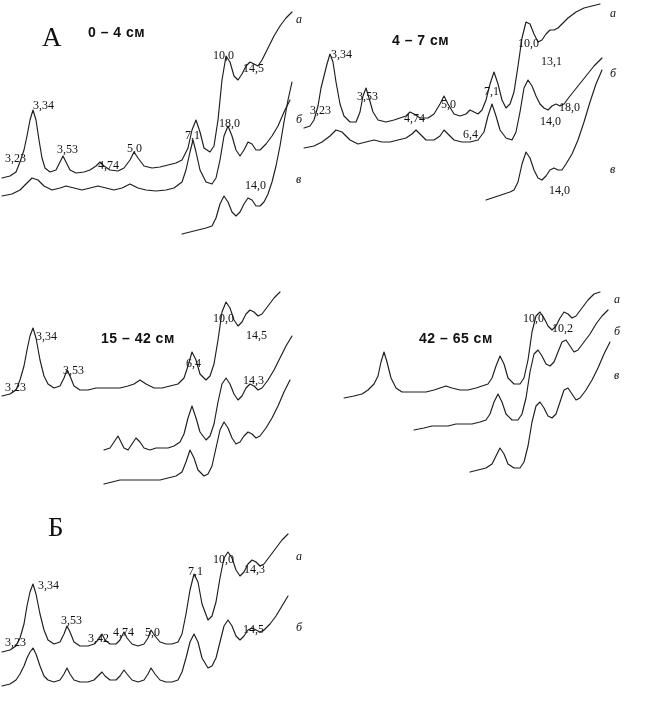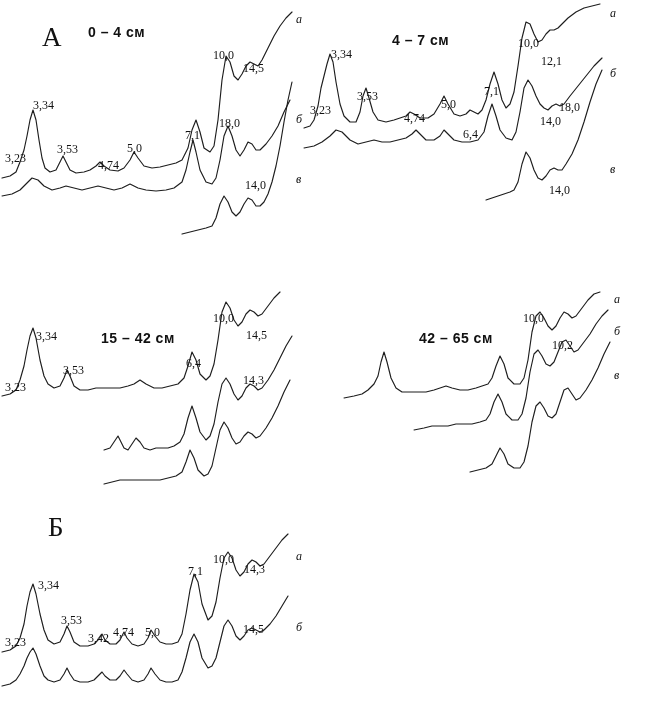--- a/index.html
+++ b/index.html
@@ -123,21 +123,21 @@
     <div class="curve-label" style="left:310px; top:162px;">в</div>
 
     <div class="peak-label" style="left:10px;  top:95px;">3,23</div>
     <div class="peak-label" style="left:31px;  top:39px;">3,34</div>
     <div class="peak-label" style="left:57px;  top:81px;">3,53</div>
     <div class="peak-label" style="left:104px; top:103px;">4,74</div>
     <div class="peak-label" style="left:141px; top:89px;">5,0</div>
     <div class="peak-label" style="left:163px; top:119px;">6,4</div>
     <div class="peak-label" style="left:184px; top:76px;">7,1</div>
     <div class="peak-label" style="left:218px; top:28px;">10,0</div>
-    <div class="peak-label" style="left:241px; top:46px;">12,1</div>
+    <div class="peak-label" style="left:241px; top:46px;">13,1</div>
     <div class="peak-label" style="left:259px; top:92px;">18,0</div>
     <div class="peak-label" style="left:240px; top:106px;">14,0</div>
     <div class="peak-label" style="left:249px; top:175px;">14,0</div>
   </div>
 
   <div class="panel" style="left:0;top:290px;width:310px;height:230px;">
     <div class="panel-title" style="left:101px; top:40px;">15 – 42 см</div>
 
     <svg class="trace" width="310" height="230" viewBox="0 0 310 230">
 
@@ -167,21 +167,21 @@
       <path d="M74,140 L84,138 L92,136 L100,136 L108,136 L116,134 L124,134 L132,134 L140,132 L146,130 L150,124 L154,112 L158,104 L162,112 L166,124 L172,130 L178,130 L182,124 L186,108 L190,82 L194,64 L198,60 L202,66 L206,74 L210,76 L214,72 L218,62 L222,52 L226,50 L230,56 L234,62 L238,60 L244,52 L250,44 L256,34 L262,26 L268,20"></path>
 
       <path d="M130,182 L138,180 L146,178 L152,174 L156,166 L160,158 L164,164 L168,174 L174,178 L180,178 L184,172 L188,156 L192,132 L196,116 L200,112 L204,118 L208,126 L212,128 L216,124 L220,112 L224,100 L228,98 L232,104 L236,110 L240,108 L246,100 L252,90 L258,78 L264,64 L270,52"></path>
     </svg>
 
     <div class="curve-label" style="left:274px; top:2px;">а</div>
     <div class="curve-label" style="left:274px; top:34px;">б</div>
     <div class="curve-label" style="left:274px; top:78px;">в</div>
 
     <div class="peak-label" style="left:183px; top:13px;">10,0</div>
-    <div class="peak-label" style="left:212px; top:40px;text-align:center;">10,2</div>
+    <div class="peak-label" style="left:212px; top:23px;text-align:center;">10,2</div>
   </div>
 
   <div class="panel" style="left:0;top:530px;width:310px;height:174px;">
 
     <svg class="trace" width="310" height="174" viewBox="0 0 310 174">
 
       <path d="M2,122 L10,120 L16,116 L20,108 L24,94 L27,76 L30,62 L33,54 L36,64 L40,84 L44,100 L48,110 L54,114 L60,112 L64,104 L67,96 L70,102 L74,112 L80,116 L88,116 L94,114 L98,110 L102,104 L105,110 L110,114 L116,114 L120,110 L124,102 L127,108 L132,114 L138,116 L144,114 L148,108 L151,100 L155,106 L160,112 L166,114 L172,114 L178,112 L182,104 L186,84 L190,60 L194,44 L198,52 L202,74 L208,90 L212,86 L216,72 L220,48 L224,28 L228,22 L232,28 L236,40 L240,46 L244,42 L248,34 L252,30 L256,32 L260,36 L264,34 L270,26 L276,18 L282,10 L288,4"></path>
 
       <path d="M2,156 L10,154 L16,150 L20,144 L24,136 L27,128 L30,122 L33,118 L36,124 L40,136 L44,146 L48,150 L54,152 L60,150 L64,144 L67,138 L70,144 L74,150 L80,152 L88,152 L94,150 L98,146 L102,142 L105,146 L110,150 L116,150 L120,146 L124,140 L127,144 L132,150 L138,152 L144,150 L148,144 L151,138 L155,144 L160,150 L166,152 L172,152 L178,150 L182,142 L186,128 L190,112 L194,104 L198,112 L202,128 L208,138 L212,136 L216,128 L220,112 L224,96 L228,90 L232,96 L236,106 L240,110 L244,106 L248,100 L252,98 L256,100 L260,102 L264,100 L270,94 L276,86 L282,76 L288,66"></path>
     </svg>

